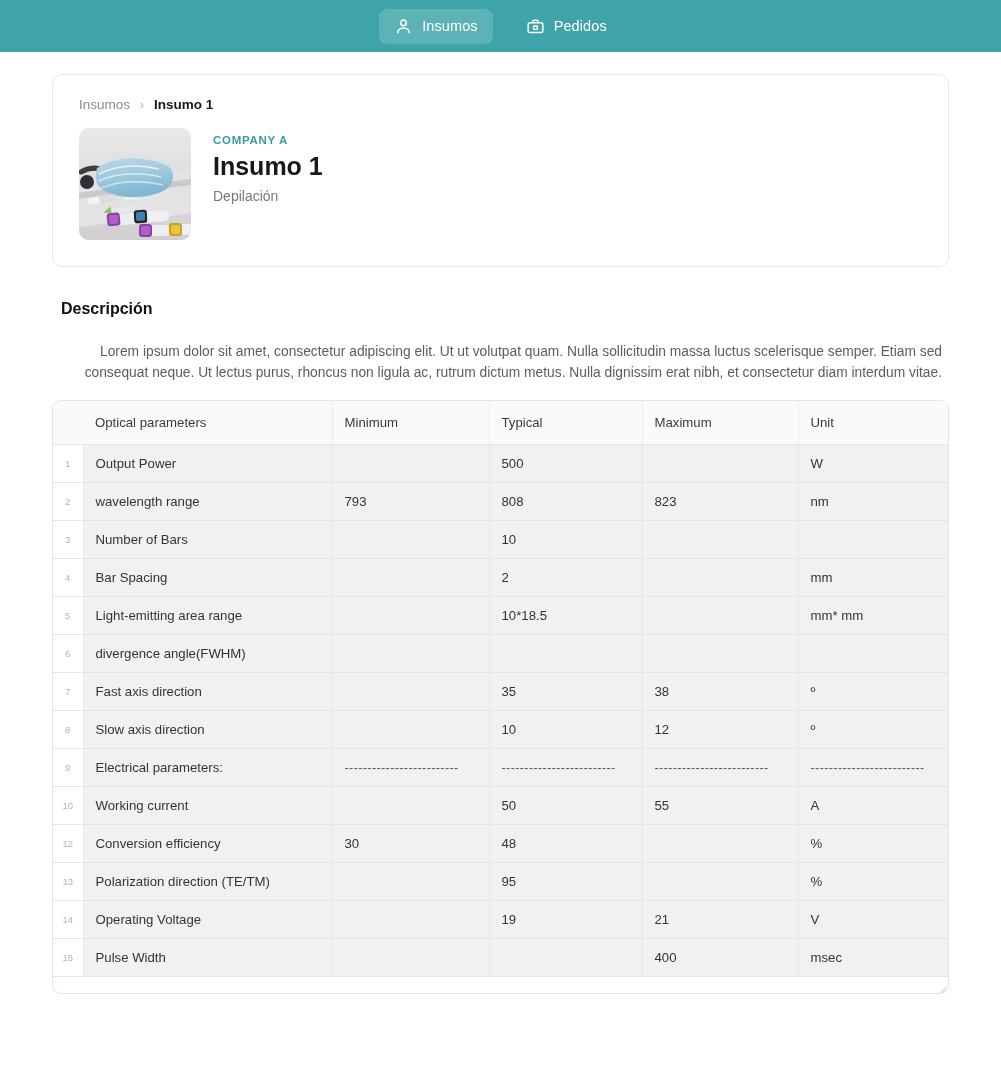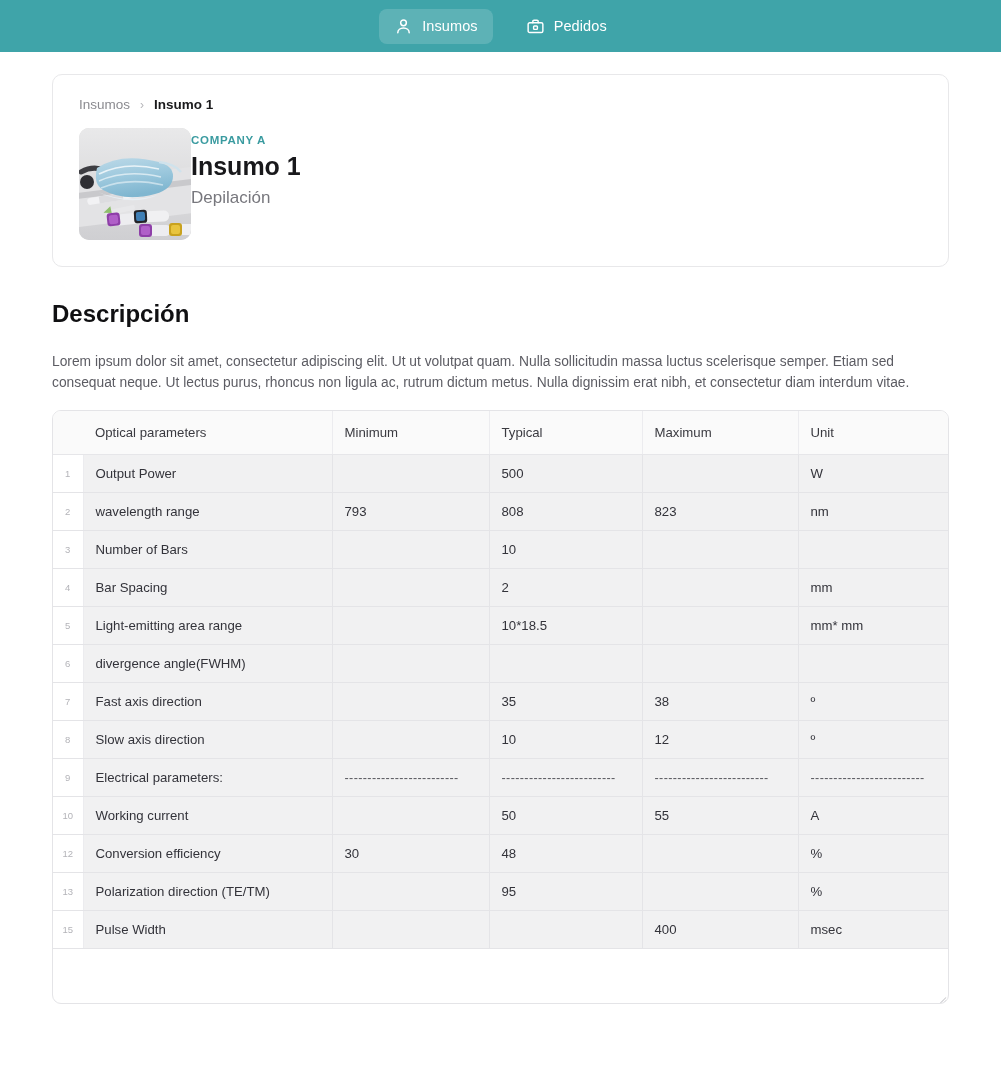--- a/index.html
+++ b/index.html
@@ -47,21 +47,21 @@
     padding: 22px 26px 26px 26px;
   }
   .crumbs {
     display: flex; align-items: center; gap: 10px;
     font-size: 13.5px; margin-bottom: 16px;
   }
   .crumb-root { color: #8b8b90; cursor: pointer; }
   .crumb-sep { color: #b6b6ba; font-size: 12px; }
   .crumb-cur { color: #1a1a1c; font-weight: bold; }
 
-  .prod-body { display: flex; align-items: flex-start; }
+  .prod-body { display: flex; gap: 22px; align-items: flex-start; }
 
   .thumb {
     width: 112px; height: 112px;
     border-radius: 10px;
     overflow: hidden;
     flex: 0 0 auto;
     background: #d9d9d9;
     position: relative;
   }
   .thumb svg { display: block; width: 112px; height: 112px; }
@@ -74,33 +74,34 @@
     letter-spacing: .7px;
     margin-bottom: 6px;
   }
   .prod-title {
     font-size: 25px;
     font-weight: bold;
     color: #18181b;
     line-height: 1.15;
     margin-bottom: 7px;
   }
-  .prod-sub { font-size: 17px; color: #77777d; }
+  .prod-sub { font-size: 14px; color: #77777d; }
 
   
   .sec-title {
-    font-size: 24px; font-weight: bold; color: #101012;
-    margin: 33px 0 0 0;
+    font-size: 16px; font-weight: bold; color: #101012;
+    margin: 33px 0 0 9px;
   }
   .desc {
     margin-top: 23px;
     font-size: 13.8px;
     line-height: 1.55;
     color: #5c5c63;
     max-width: 890px;
+    text-align: right;
   }
   .factsheet-label {
     margin-top: 33px;
     font-size: 13.8px;
     color: #9a9aa0;
   }
 
   
   .table-shell {
     margin-top: 16px;
@@ -405,20 +406,28 @@
             </tr>
             <tr>
               <td class="num">13</td>
               <td>Polarization direction (TE/TM)</td>
               <td></td>
               <td>95</td>
               <td></td>
               <td>%</td>
             </tr>
             <tr>
+              <td class="num">14</td>
+              <td>Operating Voltage</td>
+              <td></td>
+              <td>19</td>
+              <td>21</td>
+              <td>V</td>
+            </tr>
+            <tr>
               <td class="num">15</td>
               <td>Pulse Width</td>
               <td></td>
               <td></td>
               <td>400</td>
               <td>msec</td>
             </tr>
           </tbody>
       </table>
     </div>

